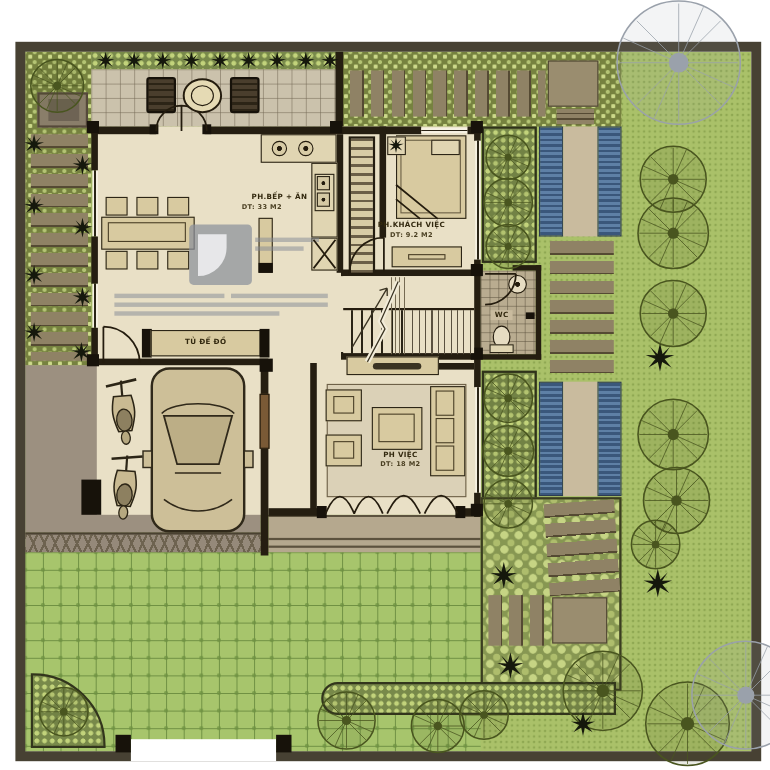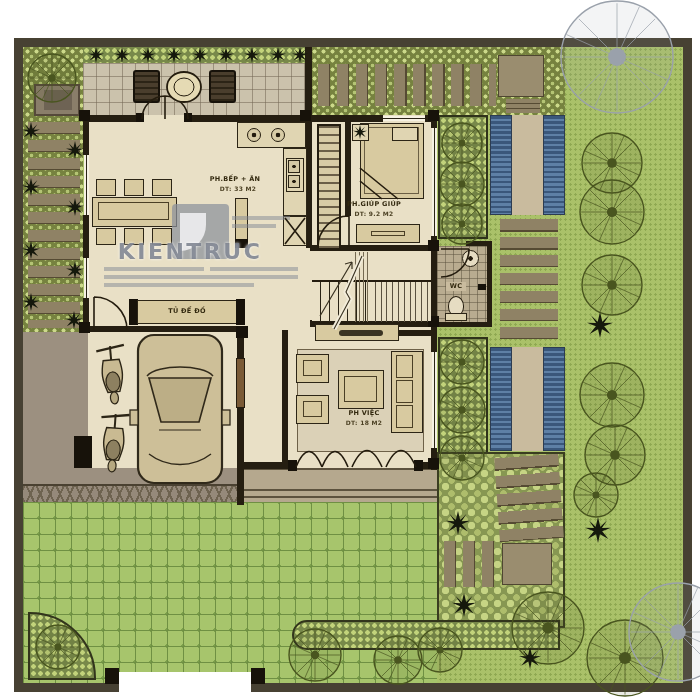--- a/index.html
+++ b/index.html
@@ -201,21 +201,20 @@
   <div class="a border" style="left:14px;top:38px;width:678px;height:654px"></div>
   <div class="a" style="left:119px;top:672px;width:132px;height:20px;background:#fff"></div>
   <div class="a post" style="left:105px;top:668px;width:14px;height:16px"></div>
   <div class="a post" style="left:251px;top:668px;width:14px;height:16px"></div>
 
   <div class="a" style="left:172px;top:204px;width:57px;height:55px;background:rgba(138,144,155,.72);border-radius:4px">
     <div class="a" style="left:8px;top:9px;width:26px;height:38px;background:rgba(242,242,245,.85);border-bottom-right-radius:26px"></div>
   </div>
   <div class="a wmb" style="left:232px;top:216px;width:58px;height:4px"></div>
   <div class="a wmb" style="left:232px;top:224px;width:44px;height:4px"></div>
-  <div class="a wm" style="left:95px;top:239px;width:190px;height:26px">KIENTRUC</div>
   <div class="a wmb" style="left:104px;top:267px;width:100px;height:3.5px"></div>
   <div class="a wmb" style="left:210px;top:267px;width:88px;height:3.5px"></div>
   <div class="a wmb" style="left:104px;top:275px;width:194px;height:3.5px"></div>
   <div class="a wmb" style="left:104px;top:283px;width:150px;height:3.5px"></div>
 
   <svg class="ov" width="700" height="700" viewBox="0 0 700 700">
     <defs>
       <g id="tree">
         <circle r="10" fill="currentColor" fill-opacity=".12" stroke="currentColor" stroke-width="1.4" vector-effect="non-scaling-stroke"></circle>
         <path d="M0,0L0,-9.6M0,0L6.8,-6.8M0,0L9.6,0M0,0L6.8,6.8M0,0L0,9.6M0,0L-6.8,6.8M0,0L-9.6,0M0,0L-6.8,-6.8M0,0L4,-9M0,0L-4,9M0,0L9,4M0,0L-9,-4" stroke="currentColor" stroke-width=".7" fill="none" vector-effect="non-scaling-stroke"></path>
@@ -307,21 +306,21 @@
     <use href="#star" class="sb" transform="translate(300,55) scale(.8)"></use>
 
     <use href="#star" class="sb" transform="translate(600,325) scale(1.3)"></use>
     <use href="#star" class="sb" transform="translate(598,530) scale(1.3)"></use>
     <use href="#star" class="sb" transform="translate(458,523) scale(1.2)"></use>
     <use href="#star" class="sb" transform="translate(464,605) scale(1.2)"></use>
     <use href="#star" class="sb" transform="translate(530,658) scale(1.1)"></use>
     <use href="#star" class="sb" transform="translate(360,132) scale(.7)"></use>
   </svg>
 
-  <div class="lbl" style="left:190px;top:175px;width:90px">PH.BẾP + ĂN</div>
+  <div class="lbl" style="left:209px;top:175px;width:90px">PH.BẾP + ĂN</div>
   <div class="lbl lbl2" style="left:193px;top:185px;width:90px">DT: 33 M2</div>
-  <div class="lbl" style="left:336px;top:200px;width:76px">PH.GIÚP GIÚP</div>
+  <div class="lbl" style="left:336px;top:200px;width:76px">PH.KHÁCH VIỆC</div>
   <div class="lbl lbl2" style="left:336px;top:210px;width:76px">DT: 9.2 M2</div>
   <div class="lbl" style="left:326px;top:409px;width:76px">PH VIỆC</div>
   <div class="lbl lbl2" style="left:326px;top:419px;width:76px">DT: 18 M2</div>
   <div class="lbl" style="left:137px;top:307px;width:100px">TỦ ĐỂ ĐỒ</div>
   <div class="lbl" style="left:446px;top:282px;width:20px;background:#c9bb9e">WC</div>
 </div>
 
 </body></html>

